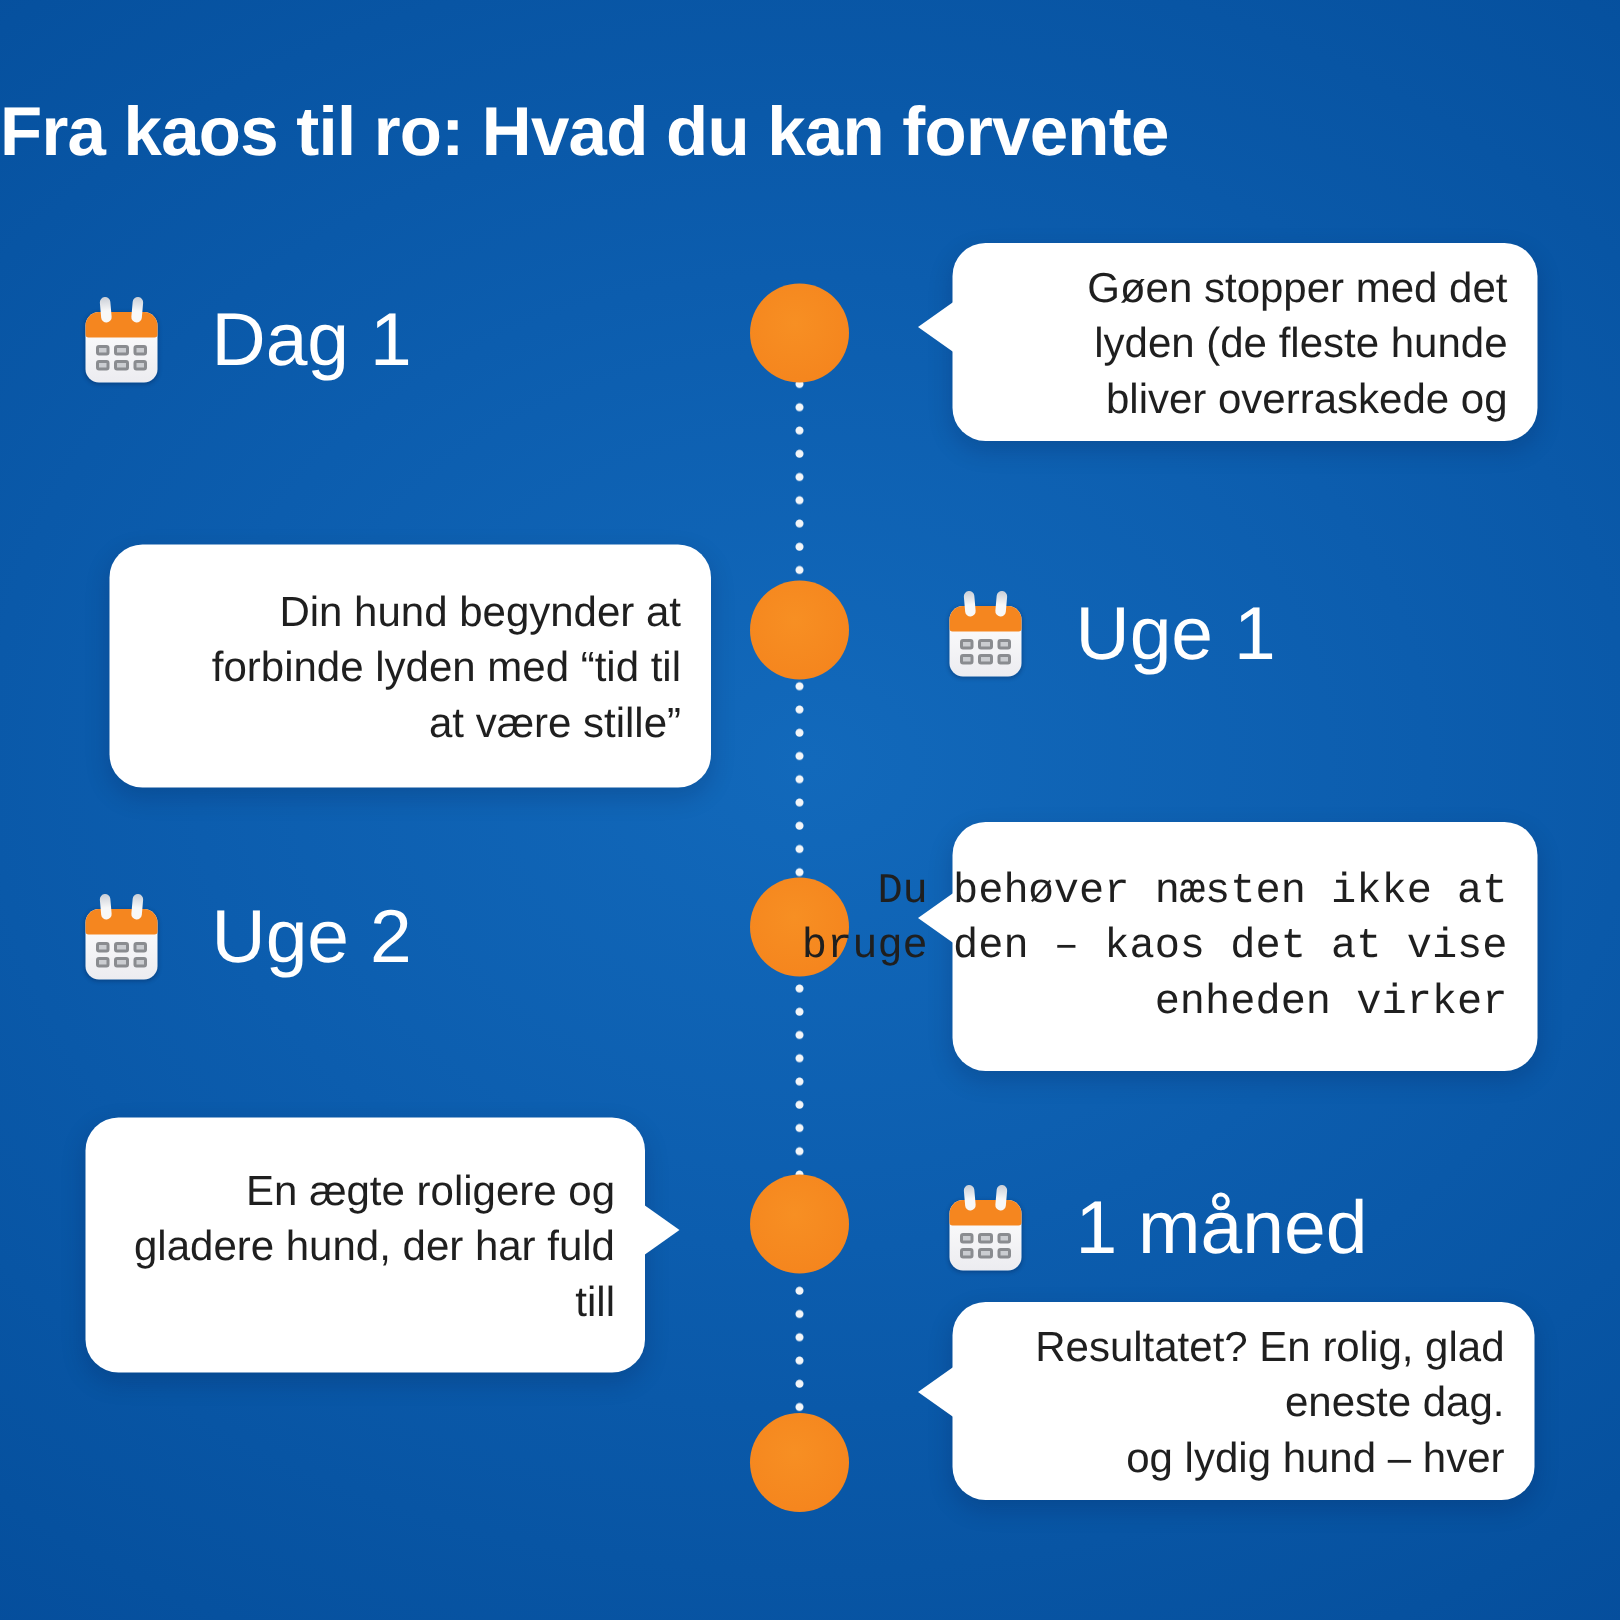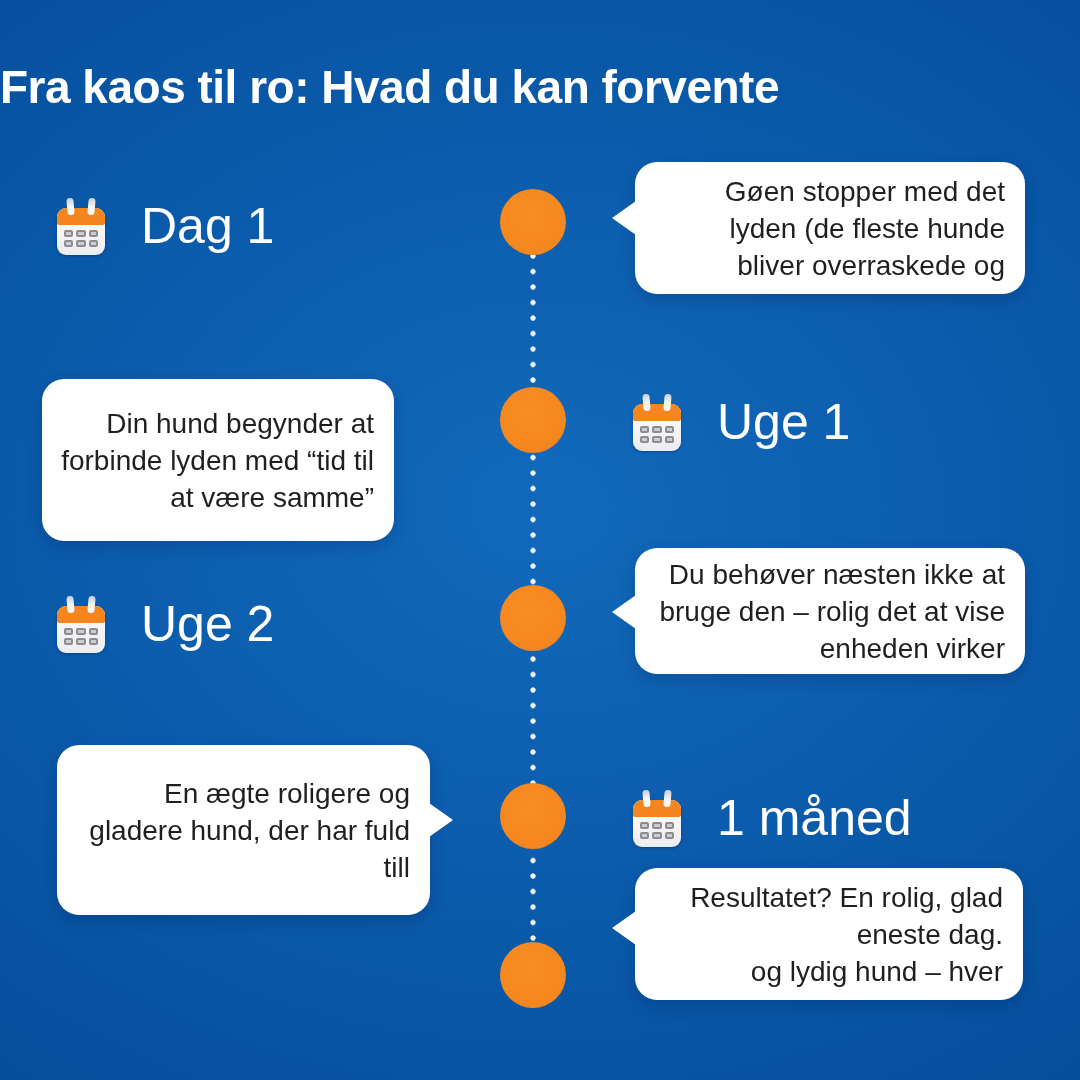--- a/index.html
+++ b/index.html
@@ -170,30 +170,30 @@
     <span class="ms-label">1 måned</span>
   </div>
 
   <div class="bubble right-side" style="left:635px; top:162px; width:390px; height:132px;">
     <span class="tail tl" style="top:39px;"></span>
     <div class="line">Gøen stopper med det</div>
     <div class="line">lyden (de fleste hunde</div>
     <div class="line">bliver overraskede og</div>
   </div>
 
-  <div class="bubble left-side" style="left:42px; top:363px; width:352px; height:162px;margin-top:16px;">
+  <div class="bubble left-side" style="left:73px; top:363px; width:401px; height:162px;">
     <div class="line">Din hund begynder at</div>
     <div class="line">forbinde lyden med “tid til</div>
-    <div class="line">at være samme”</div>
-  </div>
-
-  <div class="bubble right-side" style="left:635px; top:548px; width:390px; height:126px;">
+    <div class="line">at være stille”</div>
+  </div>
+
+  <div class="bubble right-side" style="left:635px; top:548px; width:390px; height:166px;font-family:Liberation Mono, monospace;">
     <span class="tail tl" style="top:47px;"></span>
     <div class="line">Du behøver næsten ikke at</div>
-    <div class="line">bruge den – rolig det at vise</div>
+    <div class="line">bruge den – kaos det at vise</div>
     <div class="line">enheden virker</div>
   </div>
 
   <div class="bubble left-side" style="left:57px; top:745px; width:373px; height:170px;">
     <span class="tail tr" style="top:58px;"></span>
     <div class="line">En ægte roligere og</div>
     <div class="line">gladere hund, der har fuld</div>
     <div class="line">till</div>
   </div>
 

